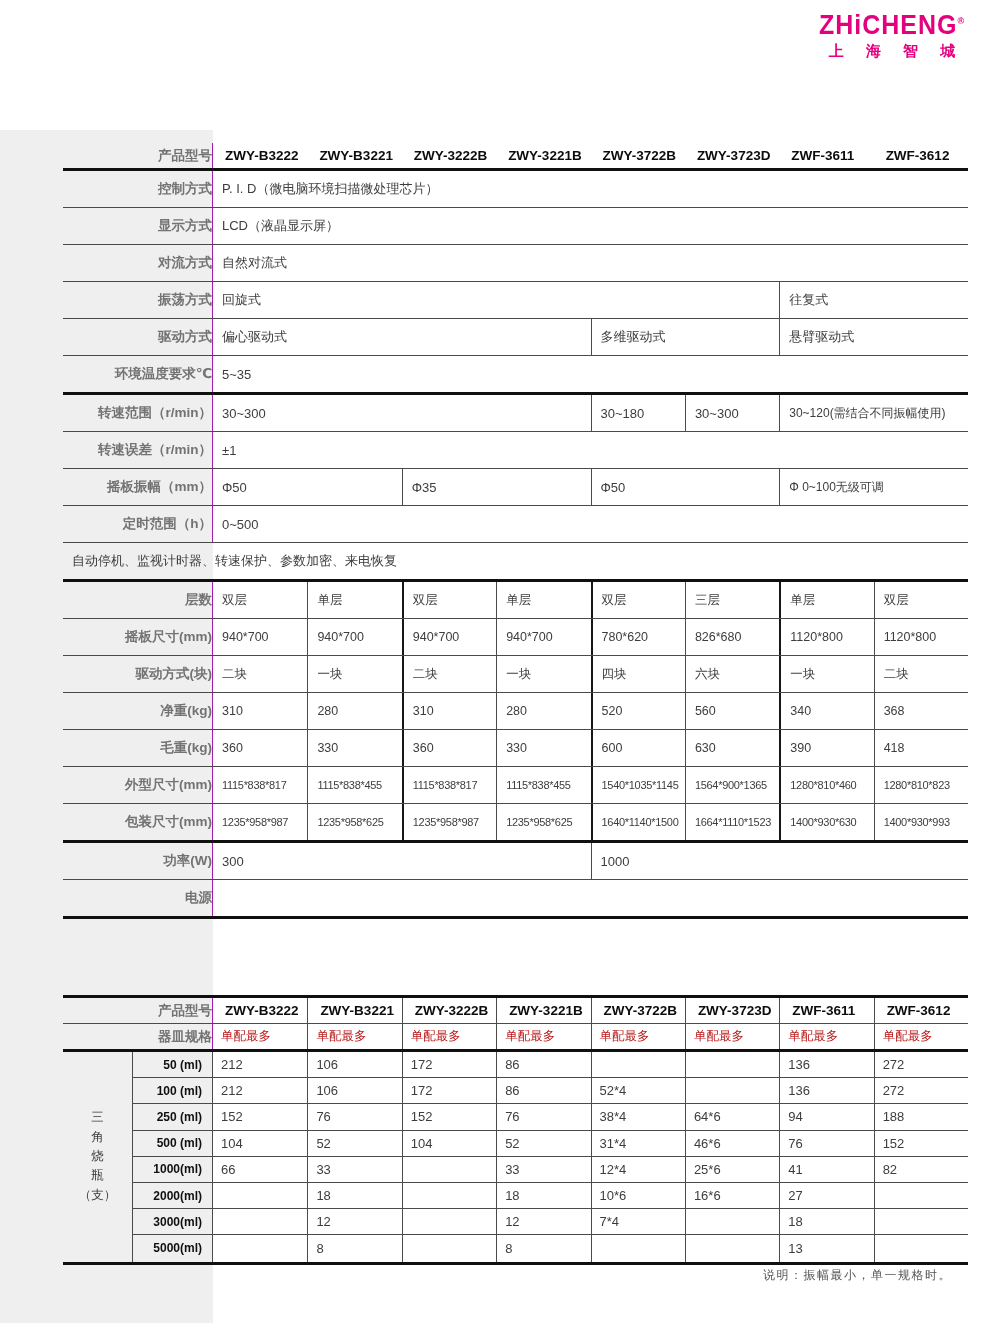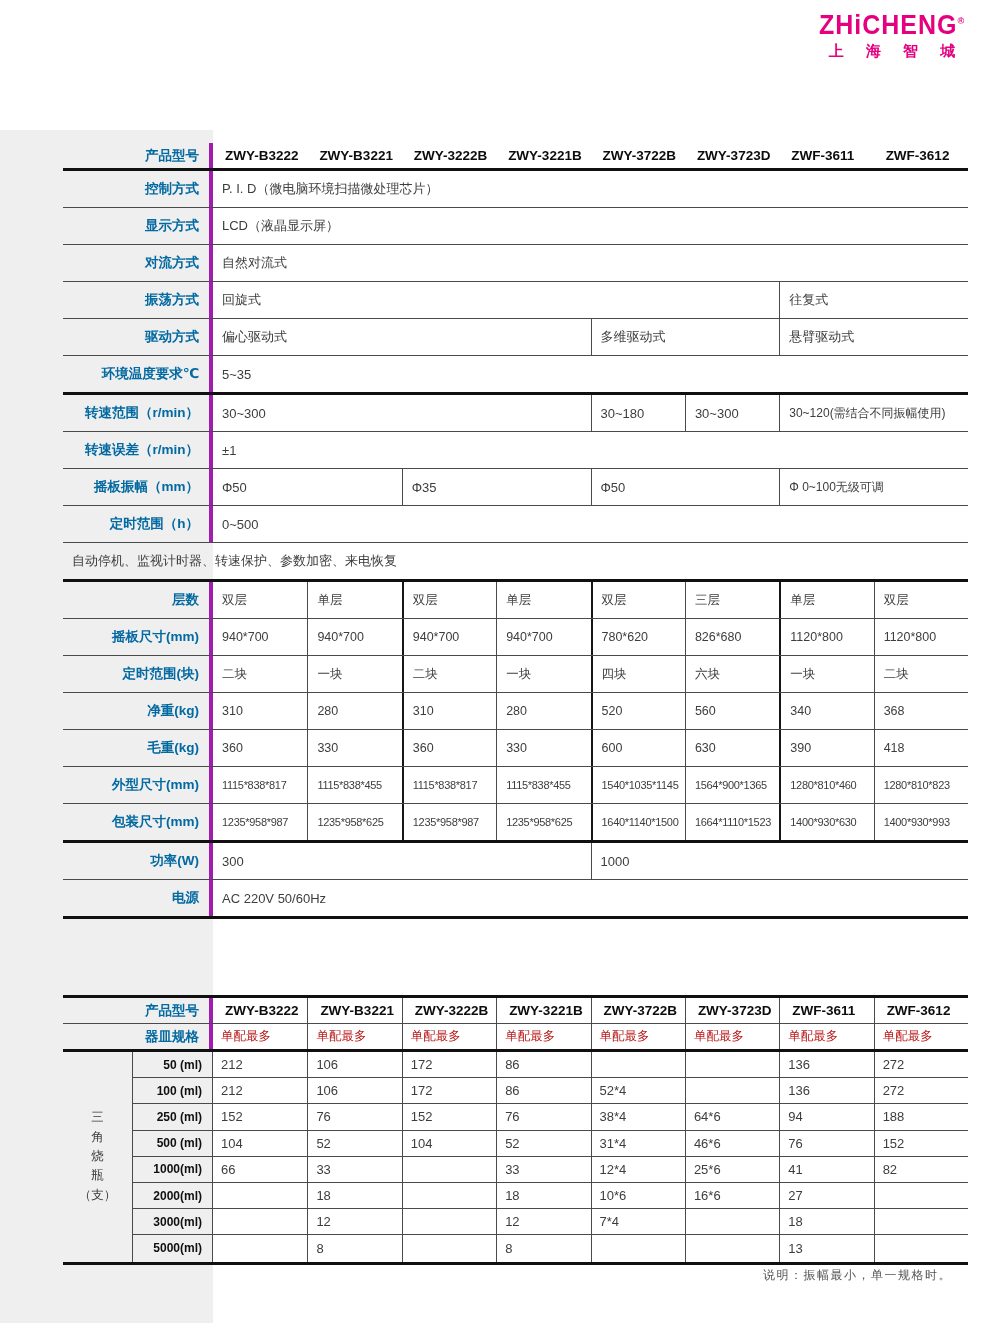--- a/index.html
+++ b/index.html
@@ -15,22 +15,22 @@
   .logo-sub{margin-top:5px;font-size:15px;font-weight:700;letter-spacing:9px;
             padding-left:9px;white-space:nowrap;}
 
   
   .trow{display:grid;grid-template-columns:150px repeat(8,1fr);height:36px;
         border-bottom:1px solid #4a4a4a;}
   .trow.hdr{height:25px;border-bottom:3px solid #101010;}
   .trow.thick{border-bottom:3px solid #101010;}
   .cell{display:flex;align-items:center;box-sizing:border-box;overflow:hidden;
         white-space:nowrap;}
-  .lab{justify-content:flex-end;padding-right:10px;font-weight:700;font-size:13.5px;
-       color:#0369a1;border-right:4px solid #a21caf;}
+  .lab{justify-content:flex-end;font-weight:700;font-size:13.5px;
+       color:#737373;border-right:1px solid #a21caf;}
   .val{padding-left:9px;font-size:13px;color:#3d3d3d;}
   .grpval{font-size:12.5px;}
   .sm{font-size:12px;}
   .xs{font-size:11px;letter-spacing:-0.3px;}
   .vthin{border-left:1px solid #4a4a4a;}
   .vthick{border-left:2px solid #161616;}
   .mhdr{font-weight:700;font-size:13.5px;color:#0c0c0c;padding-left:12px;}
 
   .t1{position:absolute;left:63px;top:143px;width:905px;}
 
@@ -143,21 +143,21 @@
         <div class="cell val grpval">940*700</div>
         <div class="cell val grpval vthin">940*700</div>
         <div class="cell val grpval vthick">940*700</div>
         <div class="cell val grpval vthin">940*700</div>
         <div class="cell val grpval vthick">780*620</div>
         <div class="cell val grpval vthin">826*680</div>
         <div class="cell val grpval vthick">1120*800</div>
         <div class="cell val grpval vthin">1120*800</div>
       </div>
       <div class="trow">
-        <div class="cell lab">定时范围(块)</div>
+        <div class="cell lab">驱动方式(块)</div>
         <div class="cell val grpval">二块</div>
         <div class="cell val grpval vthin">一块</div>
         <div class="cell val grpval vthick">二块</div>
         <div class="cell val grpval vthin">一块</div>
         <div class="cell val grpval vthick">四块</div>
         <div class="cell val grpval vthin">六块</div>
         <div class="cell val grpval vthick">一块</div>
         <div class="cell val grpval vthin">二块</div>
       </div>
       <div class="trow">
@@ -204,21 +204,20 @@
         <div class="cell val grpval vthick xs">1400*930*630</div>
         <div class="cell val grpval vthin xs">1400*930*993</div>
       </div>
       <div class="trow">
         <div class="cell lab">功率(W)</div>
         <div class="cell val" style="grid-column: span 4;">300</div>
         <div class="cell val vthin" style="grid-column: span 4;">1000</div>
       </div>
       <div class="trow thick">
         <div class="cell lab">电源</div>
-        <div class="cell val" style="grid-column: span 8;">AC 220V 50/60Hz</div>
       </div>
     </div>
 
   <div class="t2">
     <div class="hrow">
         <div class="cell lab">产品型号</div>
         <div class="cell mhdr">ZWY-B3222</div>
         <div class="cell mhdr vthin">ZWY-B3221</div>
         <div class="cell mhdr vthin">ZWY-3222B</div>
         <div class="cell mhdr vthin">ZWY-3221B</div>

